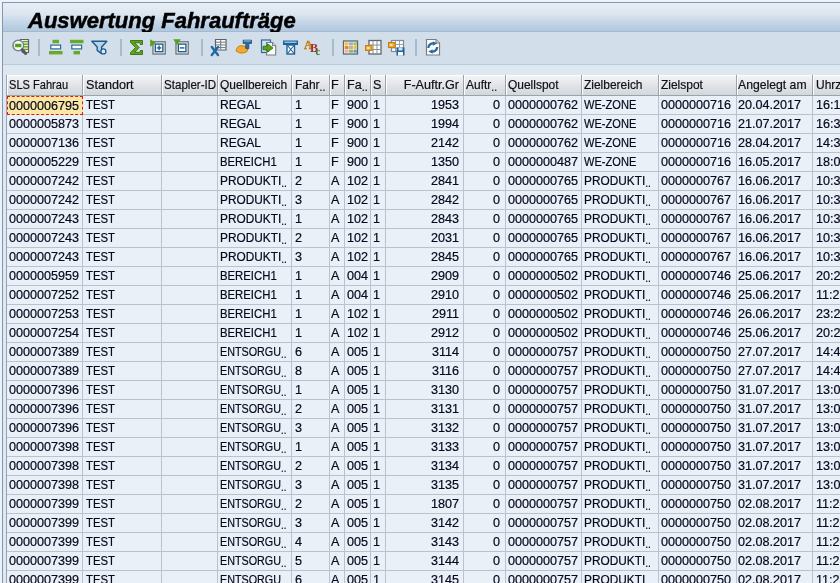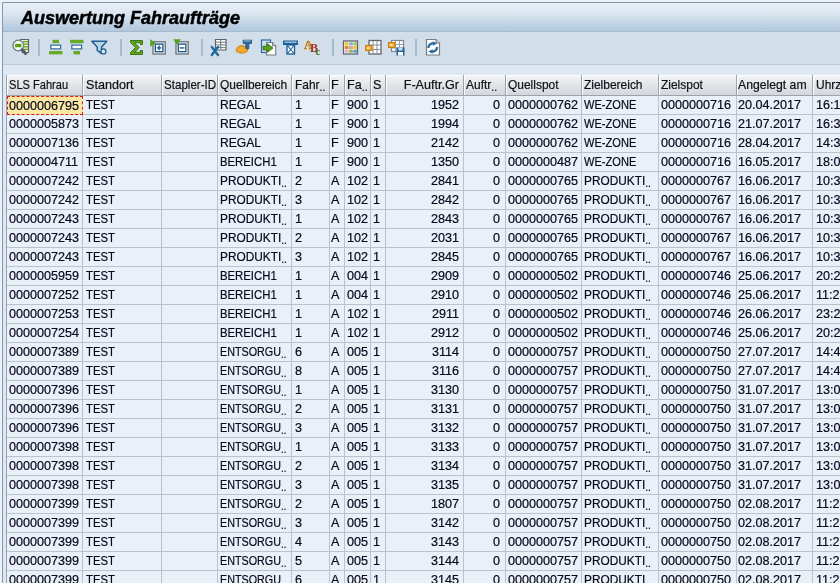--- a/index.html
+++ b/index.html
@@ -1,18 +1,18 @@
 <!DOCTYPE html>
 <html><head>
 <meta charset="utf-8">
 <style>
 html,body{margin:0;padding:0;width:840px;height:583px;overflow:hidden;background:#eef2f7;font-family:"Liberation Sans",sans-serif;}
 #win{position:absolute;left:2px;top:2px;width:838px;height:581px;border-left:1px solid #7f99b4;border-top:1px solid #7f99b4;background:#dde8f2;overflow:hidden;}
 #title{height:28px;background:linear-gradient(180deg,#e9eef5 0%,#dce6f0 38%,#c3d4e6 72%,#b0c8de 100%);border-bottom:1px solid #a3bacf;}
-#title span{display:inline-block;padding:5px 0 0 18px;font-size:18px;font-weight:bold;font-style:italic;color:#000;-webkit-text-stroke:0.5px #000;}
+#title span{display:inline-block;padding:5px 0 0 25px;font-size:22px;font-weight:bold;font-style:italic;color:#000;-webkit-text-stroke:0.5px #000;}
 #tb{height:32px;background:#d2dee9;border-bottom:1px solid #b9cbdc;position:relative;}
 #tb svg{position:absolute;top:6px;}
 .sep{position:absolute;top:7px;width:2px;height:17px;background:#a4bcd0;}
 #grid{position:absolute;left:3px;top:72px;width:875px;border-left:1px solid #9ba4ad;display:grid;grid-template-columns:76px 79px 56px 74px 38px 15px 26px 15px 78px 42px 76px 77px 78px 76px 60px;}
 .h{-webkit-text-stroke:0.2px #15151f;height:21px;box-sizing:border-box;border-right:1px solid #9ba4ad;border-bottom:1px solid #9ba4ad;background:linear-gradient(180deg,#f4f5f7 0%,#e4e6e9 45%,#d3d7db 100%);box-shadow:inset 1px 1px 0 #fdfdfe;font-size:12.6px;color:#0d0d15;line-height:20px;padding:0 2px;white-space:nowrap;overflow:hidden;}
 .c{-webkit-text-stroke:0.2px #0a0a20;height:19px;box-sizing:border-box;border-right:1px solid #bac3cc;border-bottom:1px solid #bac3cc;background:#e9f0f7;font-size:12.6px;color:#07071c;line-height:18px;padding:0 2px;white-space:nowrap;overflow:hidden;}
 .p3{padding-left:3px;}.p1{padding-left:1px;}
 .dd{font-size:11px;vertical-align:-1.5px;}
 #grid>div:nth-child(15n+9){padding-right:4px;}#grid>div:nth-child(15n+10){padding-right:5px;}
 .r{text-align:right;padding-right:4px;}
@@ -169,21 +169,21 @@
       <div class="h p1"><span class="t" style="transform:scaleX(0.97)">Angelegt am</span></div>
       <div class="h p3"><span class="t" style="transform:scaleX(0.95)">Uhrz</span></div>
       <div class="c sel">0000006795</div>
       <div class="c p3"><span class="t" style="transform:scaleX(0.9)">TEST</span></div>
       <div class="c"></div>
       <div class="c"><span class="t" style="transform:scaleX(0.96)">REGAL</span></div>
       <div class="c p3">1</div>
       <div class="c p1">F</div>
       <div class="c">900</div>
       <div class="c">1</div>
-      <div class="c r">1952</div>
+      <div class="c r">1953</div>
       <div class="c r">0</div>
       <div class="c">0000000762</div>
       <div class="c"><span class="t" style="transform:scaleX(0.88)">WE-ZONE</span></div>
       <div class="c">0000000716</div>
       <div class="c p1">20.04.2017</div>
       <div class="c p3">16:12:44</div>
       <div class="c">0000005873</div>
       <div class="c p3"><span class="t" style="transform:scaleX(0.9)">TEST</span></div>
       <div class="c"></div>
       <div class="c"><span class="t" style="transform:scaleX(0.96)">REGAL</span></div>
@@ -206,21 +206,21 @@
       <div class="c p1">F</div>
       <div class="c">900</div>
       <div class="c">1</div>
       <div class="c r">2142</div>
       <div class="c r">0</div>
       <div class="c">0000000762</div>
       <div class="c"><span class="t" style="transform:scaleX(0.88)">WE-ZONE</span></div>
       <div class="c">0000000716</div>
       <div class="c p1">28.04.2017</div>
       <div class="c p3">14:32:55</div>
-      <div class="c">0000004711</div>
+      <div class="c">0000005229</div>
       <div class="c p3"><span class="t" style="transform:scaleX(0.9)">TEST</span></div>
       <div class="c"></div>
       <div class="c"><span class="t" style="transform:scaleX(0.9)">BEREICH1</span></div>
       <div class="c p3">1</div>
       <div class="c p1">F</div>
       <div class="c">900</div>
       <div class="c">1</div>
       <div class="c r">1350</div>
       <div class="c r">0</div>
       <div class="c">0000000487</div>

